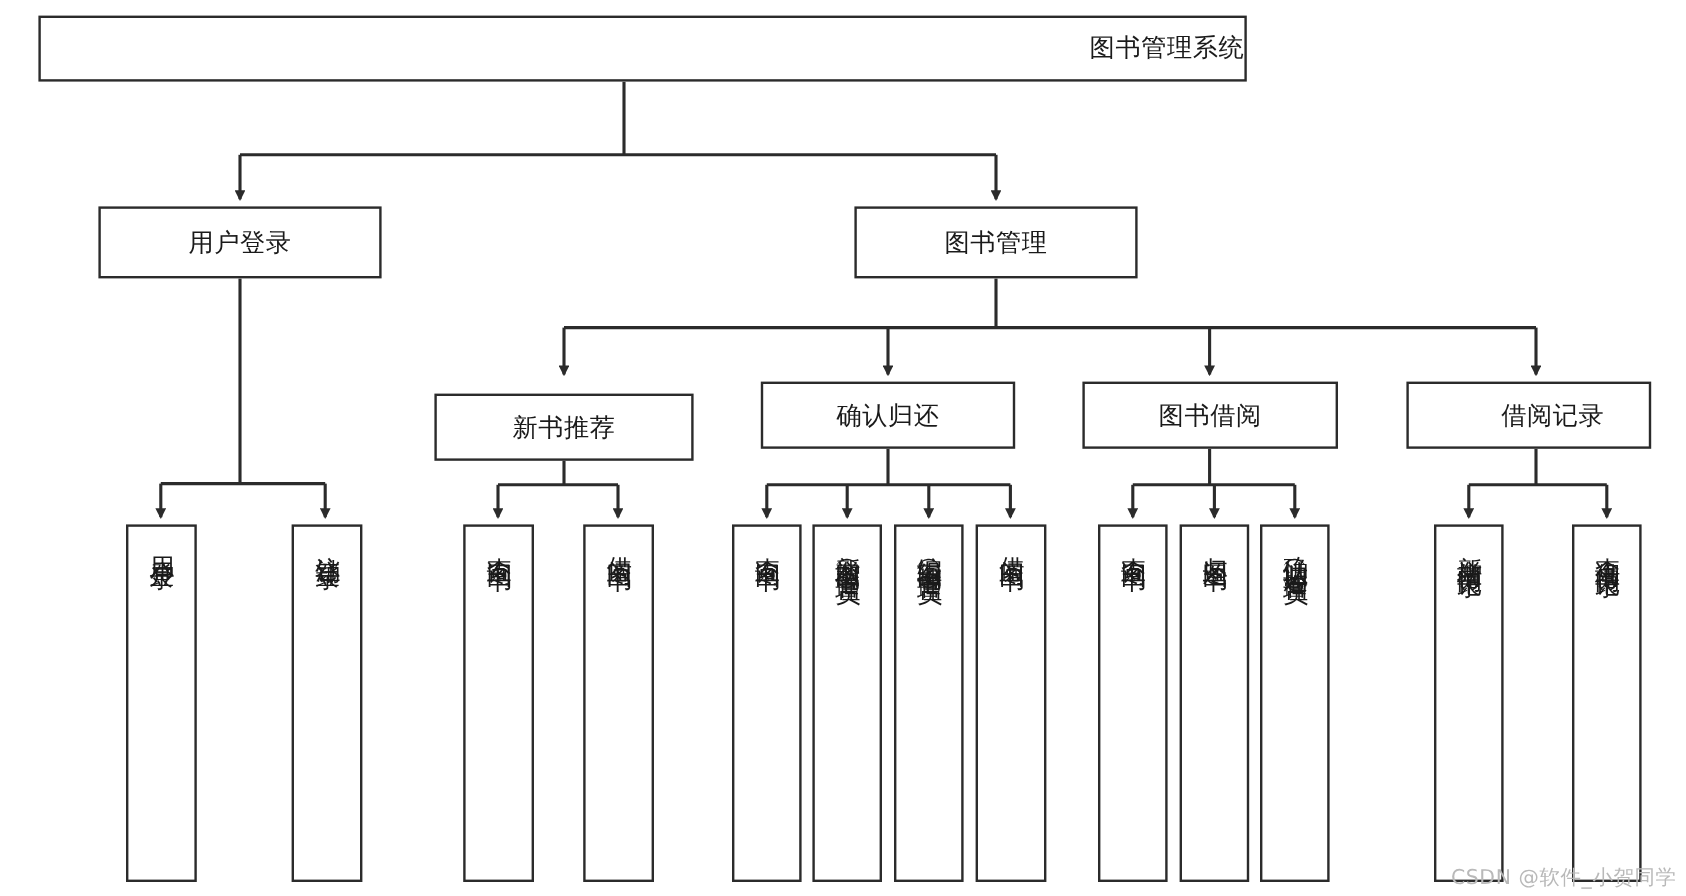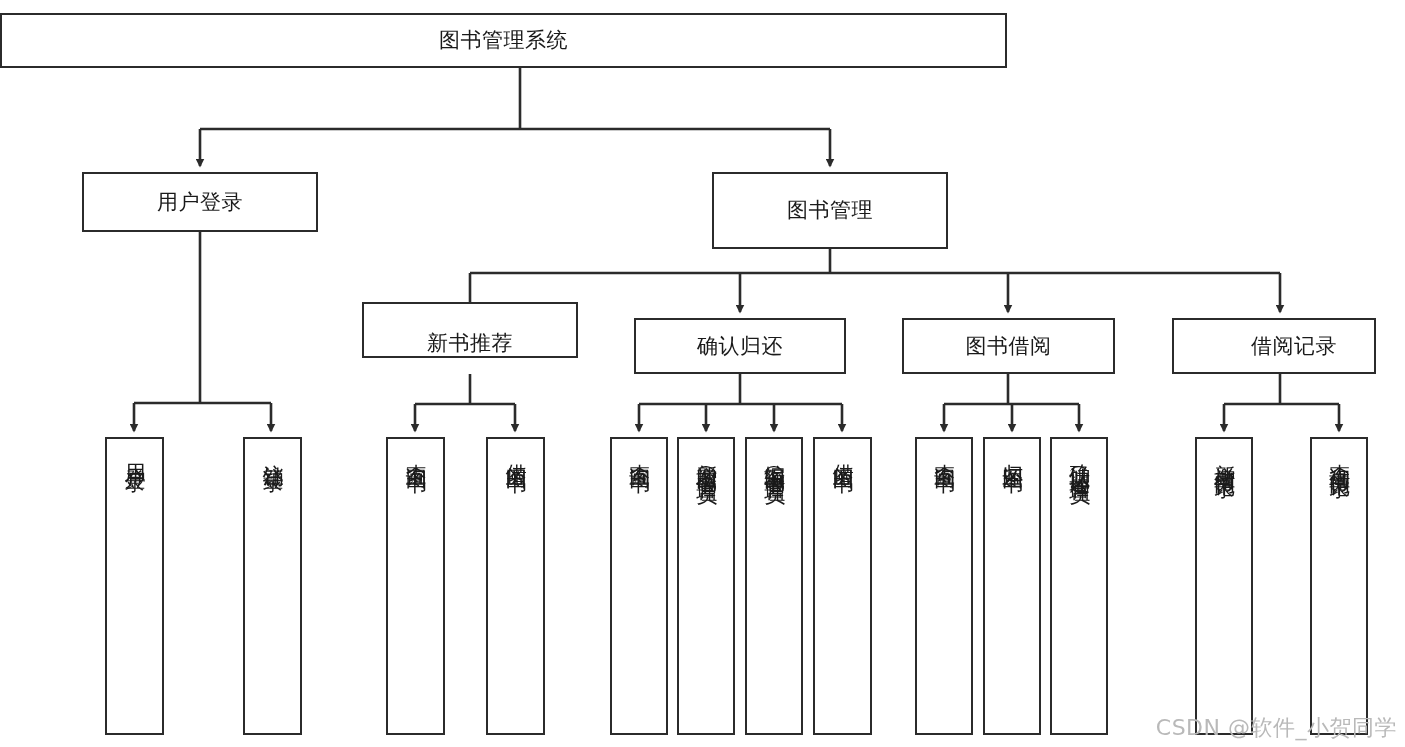--- a/index.html
+++ b/index.html
@@ -59,21 +59,21 @@
     font-size: 21px;
     line-height: 1.30;
     letter-spacing: 3px;
     white-space: normal;
     max-height: 100%;
   }
   .watermark {
     position: absolute;
     right: 8px;
     bottom: 4px;
-    font-size: 22px;
+    font-size: 17px;
     color: #b9b9b9;
     white-space: nowrap;
     letter-spacing: 0.5px;
   }
 </style>
 </head>
 <body>
 
 <div id="diagram-root">
 
@@ -120,32 +120,32 @@
       <path d="M1012,404 L1012,431" marker-end="url(#arrowhead)"></path>
       <path d="M1079,404 L1079,431" marker-end="url(#arrowhead)"></path>
 
       <path d="M1280,374 L1280,404"></path>
       <path d="M1224,404 L1339,404"></path>
       <path d="M1224,404 L1224,431" marker-end="url(#arrowhead)"></path>
       <path d="M1339,404 L1339,431" marker-end="url(#arrowhead)"></path>
     </g>
   </svg>
 
-  <div class="node horiz" style="left: 0; top: 13px; width: 1007px; height: 55px;">
+  <div class="node horiz" style="left: 32px; top: 13px; width: 1007px; height: 55px; justify-content: flex-end;">
     <span class="node-label">图书管理系统</span>
   </div>
 
   <div class="node horiz" style="left: 82px; top: 172px; width: 236px; height: 60px;">
     <span class="node-label">用户登录</span>
   </div>
-  <div class="node horiz" style="left: 712px; top: 172px; width: 236px; height: 77px;">
+  <div class="node horiz" style="left: 712px; top: 172px; width: 236px; height: 60px;">
     <span class="node-label">图书管理</span>
   </div>
 
-  <div class="node horiz" style="left: 362px; top: 302px; width: 216px; height: 56px; align-items: flex-end;">
+  <div class="node horiz" style="left: 362px; top: 328px; width: 216px; height: 56px;">
     <span class="node-label">新书推荐</span>
   </div>
   <div class="node horiz" style="left: 634px; top: 318px; width: 212px; height: 56px;">
     <span class="node-label">确认归还</span>
   </div>
   <div class="node horiz" style="left: 902px; top: 318px; width: 213px; height: 56px;">
     <span class="node-label">图书借阅</span>
   </div>
   <div class="node horiz" style="left: 1172px; top: 318px; width: 204px; height: 56px; padding-left: 40px;">
     <span class="node-label">借阅记录</span>

